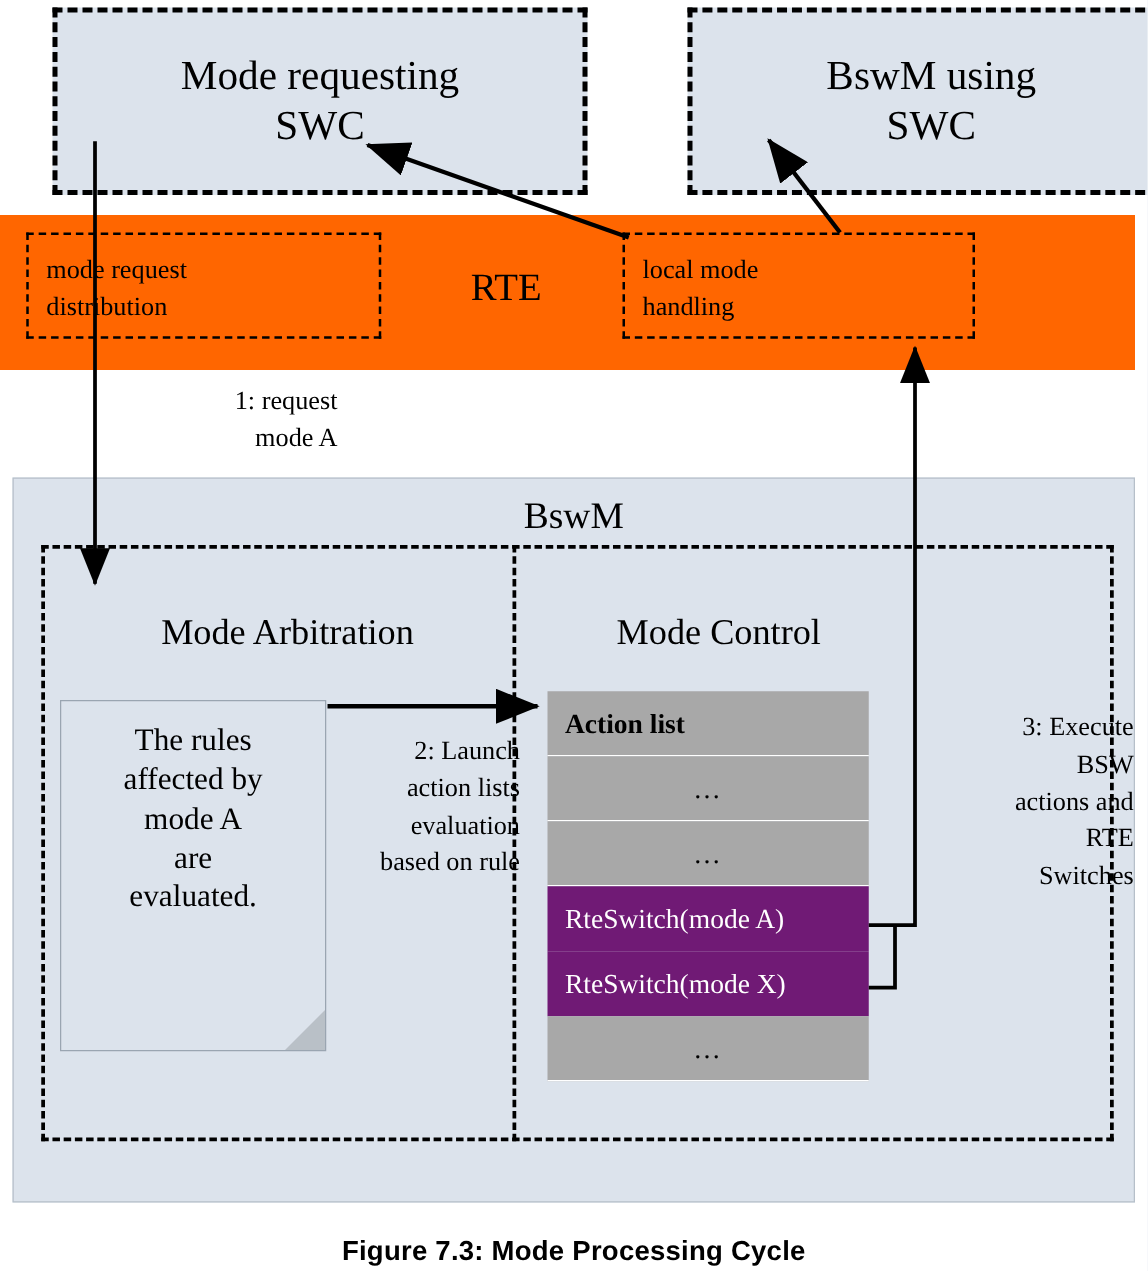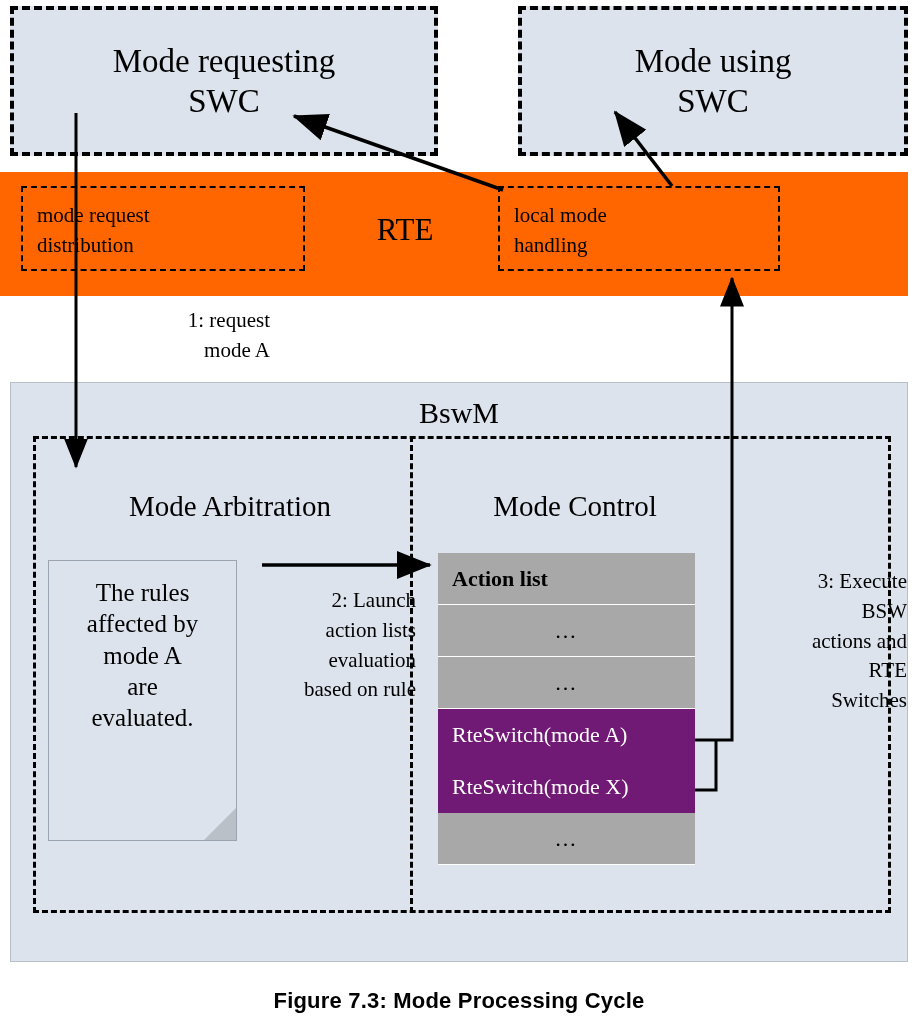--- a/index.html
+++ b/index.html
@@ -31,20 +31,21 @@
   
   .swc-box {
     background: #dce3ec;
     border: 4px dashed #000;
     display: flex;
     align-items: center;
     justify-content: center;
     text-align: center;
     font-size: 33px;
     line-height: 1.22;
+    margin-left: 32px;
   }
 
   
   #rte-band {
     position: absolute;
     left: 0;
     top: 172px;
     width: 908px;
     height: 124px;
     background: #FF6600;
@@ -107,21 +108,21 @@
   .section-title {
     position: absolute;
     font-size: 29px;
   }
 
   
   #note {
     position: absolute;
     left: 48px;
     top: 560px;
-    width: 189px;
+    width: 213px;
     height: 281px;
     background: #dce3ec;
     border: 1px solid #9aa5b1;
     box-sizing: border-box;
     text-align: center;
     font-size: 25px;
     line-height: 1.25;
     padding-top: 16px;
   }
   #note-fold {
@@ -212,21 +213,21 @@
 
   <div class="box swc-box" style="left:10px; top:6px; width:428px; height:150px;">
     <div>
       <div>Mode requesting</div>
       <div>SWC</div>
     </div>
   </div>
 
   <div class="box swc-box" style="left:518px; top:6px; width:390px; height:150px;">
     <div>
-      <div>Mode using</div>
+      <div>BswM using</div>
       <div>SWC</div>
     </div>
   </div>
 
   <div id="rte-band"></div>
 
   <div class="rte-sub" style="left:21px; top:186px; width:284px; height:85px;">
     <div>mode request</div>
     <div>distribution</div>
   </div>

